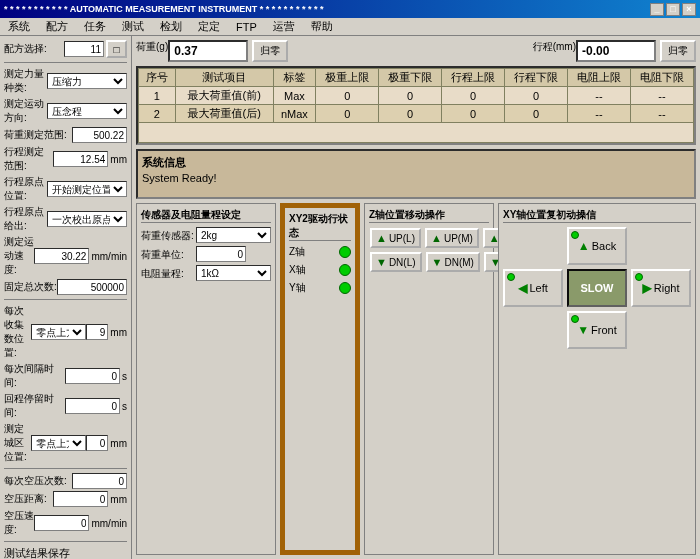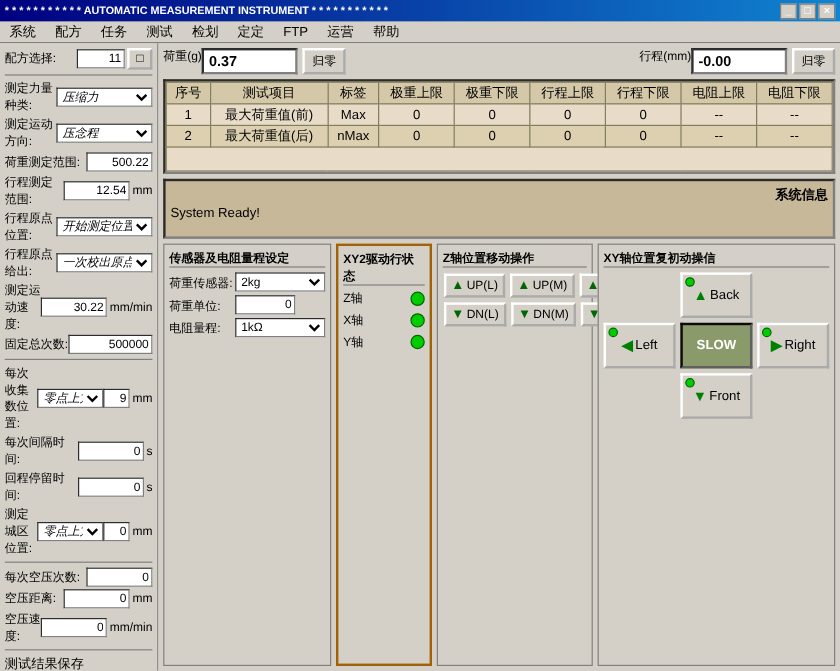--- a/index.html
+++ b/index.html
@@ -75,21 +75,20 @@
       text-align: right;
       padding-right: 2px;
     }
     .param-unit { font-size: 10px; margin-left: 2px; color: #000; }
     .param-select {
       width: 80px;
       height: 16px;
       background: white;
       border: 1px inset #808080;
       font-size: 10px;
-      font-style: italic;
     }
 
     
     .right-panel {
       flex: 1;
       display: flex;
       flex-direction: column;
       background: #d4d0c8;
       padding: 4px;
     }
@@ -165,21 +164,21 @@
     .system-info {
       background: #c8b89a;
       border: 2px inset #808080;
       padding: 4px;
       font-size: 10px;
       color: #000;
       margin-bottom: 4px;
       flex: 0 0 auto;
       height: 50px;
     }
-    .system-info-title { font-weight: bold; margin-bottom: 2px; text-align: right; }
+    .system-info-title { font-weight: bold; margin-bottom: 2px; }
 
     
     .bottom-section {
       display: flex;
       gap: 4px;
       flex: 1;
     }
 
     
     .sensor-panel {
@@ -195,21 +194,21 @@
       flex: 1;
       height: 16px;
       background: white;
       border: 1px inset #808080;
       font-size: 10px;
     }
 
     
     .xy2-panel {
       background: #d4d0c8;
-      border: 2px solid #a16207;
+      border: 5px solid #a16207;
       padding: 4px;
       width: 80px;
     }
     .status-row { display: flex; align-items: center; margin-bottom: 4px; }
     .status-label { font-size: 10px; flex: 1; }
     .status-led {
       width: 12px; height: 12px;
       border-radius: 50%;
       background: #00cc00;
       border: 1px solid #006600;

